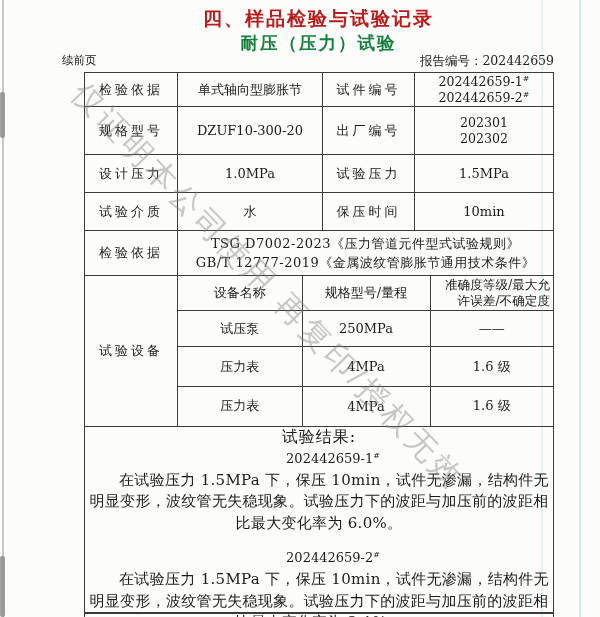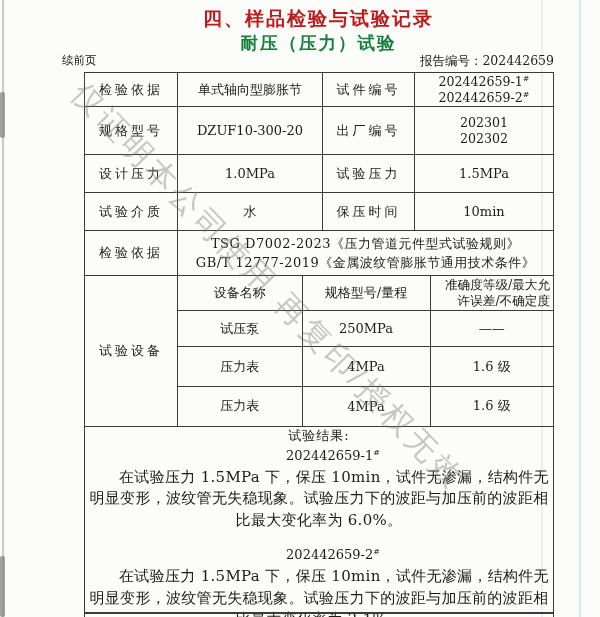--- a/index.html
+++ b/index.html
@@ -65,21 +65,21 @@
   td.nopad{padding:0;vertical-align:top;}
   table.sub{
     border-collapse:collapse;table-layout:fixed;
     width:100%;border-style:hidden;
     font-size:13px;
   }
   table.sub td{border:1.6px solid #3b3b3b;text-align:center;vertical-align:middle;padding:0 2px;}
   table.sub td.acc-hdr{line-height:16px;font-size:12.6px;padding:1px 3px;text-align:right;}
 
   td.result-cell{text-align:left;vertical-align:top;padding:9px 12px 0 12px;}
-  .res-label{font-size:13px;letter-spacing:1px;}
+  .res-label{font-size:16px;letter-spacing:1px;}
   .res-no{margin:3px 0 0 28px;font-size:13px;}
   .res-text{margin:4px;text-indent:2em;font-size:15px;line-height:21.5px;letter-spacing:.3px;}
   .res-gap{height:9px;}
 
   .bottom-line{position:absolute;left:84px;top:612px;width:469px;height:2px;background:#3b3b3b;}
 </style>
 </head>
 <body>
 
 <div class="sheet">

